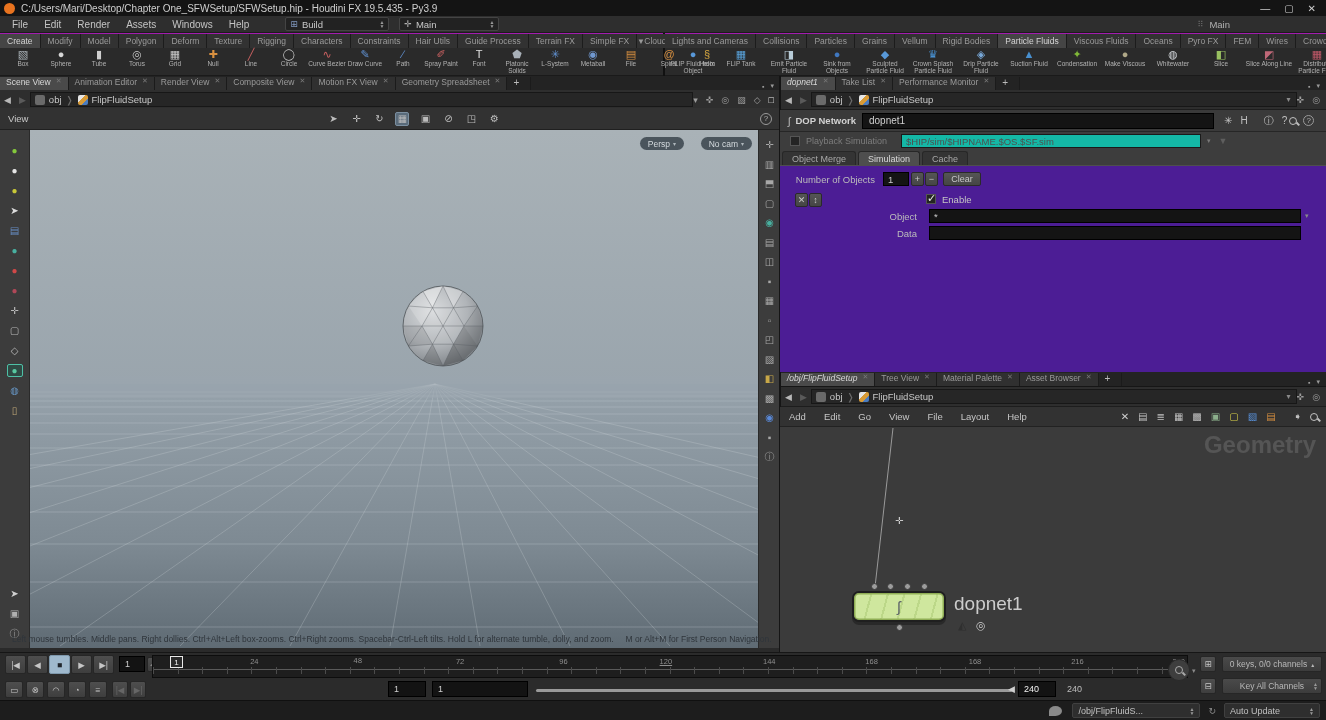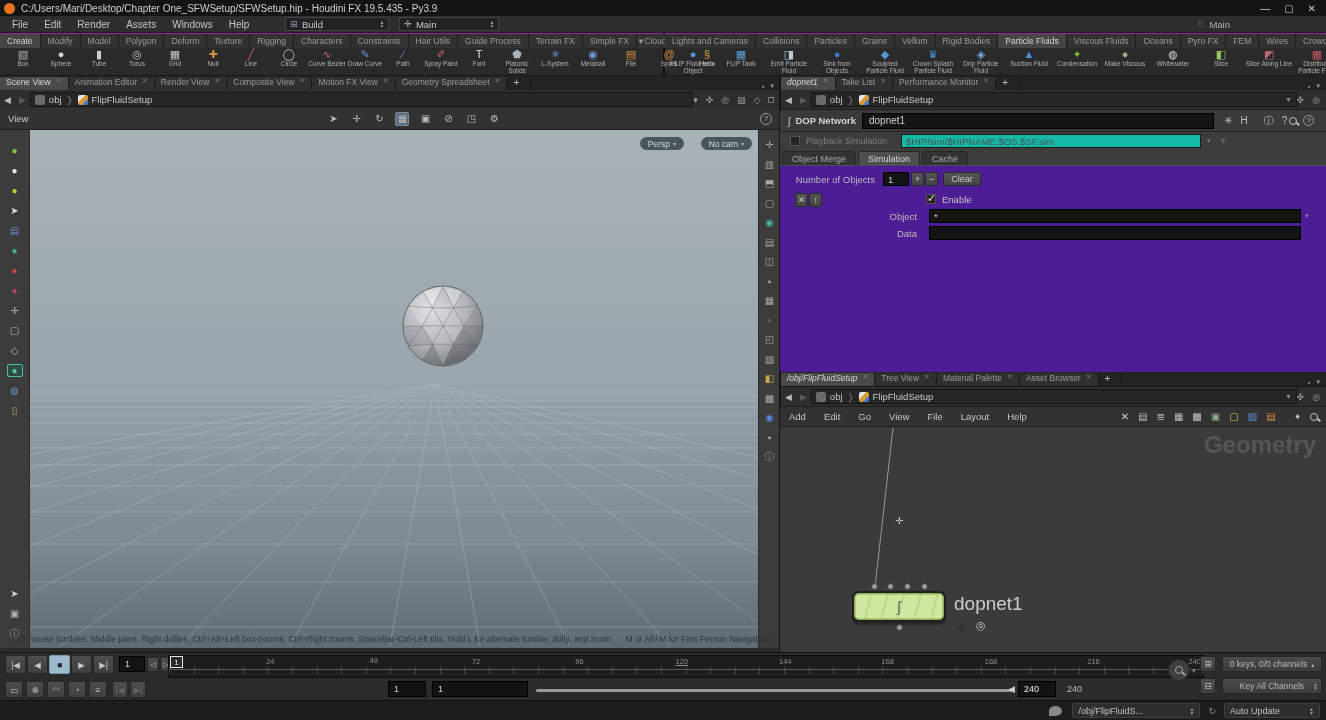--- a/index.html
+++ b/index.html
@@ -104,21 +104,21 @@
   #node-label{position:absolute;left:174px;top:166px;font-size:19px;color:#cccccc}
   .badge{position:absolute;font-size:11px}
   #net-cursor{position:absolute;left:115px;top:88px;color:#e2e2e2;font-size:10px;opacity:.85}
 
   
   #timeline{position:absolute;left:0;top:652px;width:1326px;height:48px;background:#2b2b2b;border-top:1px solid #161616}
   .tbtn{position:absolute;width:21px;height:19px;background:linear-gradient(#4e4e4e,#3e3e3e);border:1px solid #262626;border-radius:2px;color:#c6c6c6;font-size:8.5px;display:flex;align-items:center;justify-content:center}
   .tbtn.lit{background:#9fb9cd;color:#20262c;border-color:#7e98ac}
   .tbtn.small{width:12px;height:15px;font-size:7px}
   .tbtn.dim{color:#666}
-  #ruler{position:absolute;left:168px;top:2px;width:1036px;height:23px;background:#1e1e1e;border:1px solid #0d0d0d;
+  #ruler{position:absolute;left:152px;top:2px;width:1036px;height:23px;background:#1e1e1e;border:1px solid #0d0d0d;
      background-image:repeating-linear-gradient(90deg,#4b4b4b 0 1px,transparent 1px 24.6px),linear-gradient(to bottom,transparent 13px,#5a5a5a 13px,#5a5a5a 14px,transparent 14px);
      background-size:100% 7px,100% 100%;background-position:0 11px,0 0;background-repeat:no-repeat,no-repeat}
   .tick{position:absolute;top:1px;transform:translateX(-50%);font-size:7.5px;color:#8e8e8e}
   #cur-frame{position:absolute;left:2px;top:1px;width:13px;height:12px;border:1px solid #e8e8e8;background:#2a2a2a;color:#f0f0f0;font-size:8px;display:flex;align-items:center;justify-content:center}
   .tfield{position:absolute;height:16px;background:#131313;border:1px solid #000;color:#d0d0d0;font-size:9px;display:flex;align-items:center;padding:0 5px}
   .keybtn{position:absolute;height:16px;background:linear-gradient(#4a4a4a,#3c3c3c);border:1px solid #262626;border-radius:2px;color:#b8b8b8;font-size:8.5px;display:flex;align-items:center;justify-content:center;gap:4px}
   .mag{display:inline-block;width:8px;height:8px;border:1.5px solid currentColor;border-radius:50%;position:relative}
   .mag::after{content:"";position:absolute;width:4px;height:1.5px;background:currentColor;transform:rotate(45deg);right:-4px;bottom:-1px}
   #tl-zoom{position:absolute;left:1168px;top:6px;width:22px;height:22px;border-radius:50%;background:#3e3e3e;border:1px solid #2a2a2a;color:#aaa;display:flex;align-items:center;justify-content:center}
 

